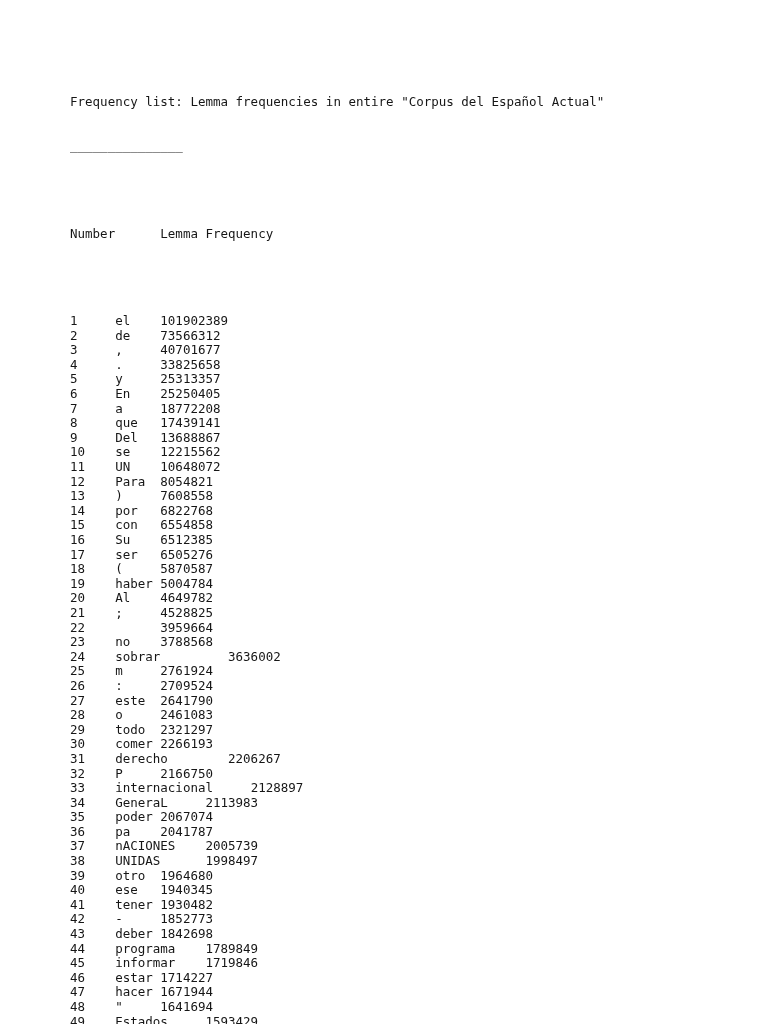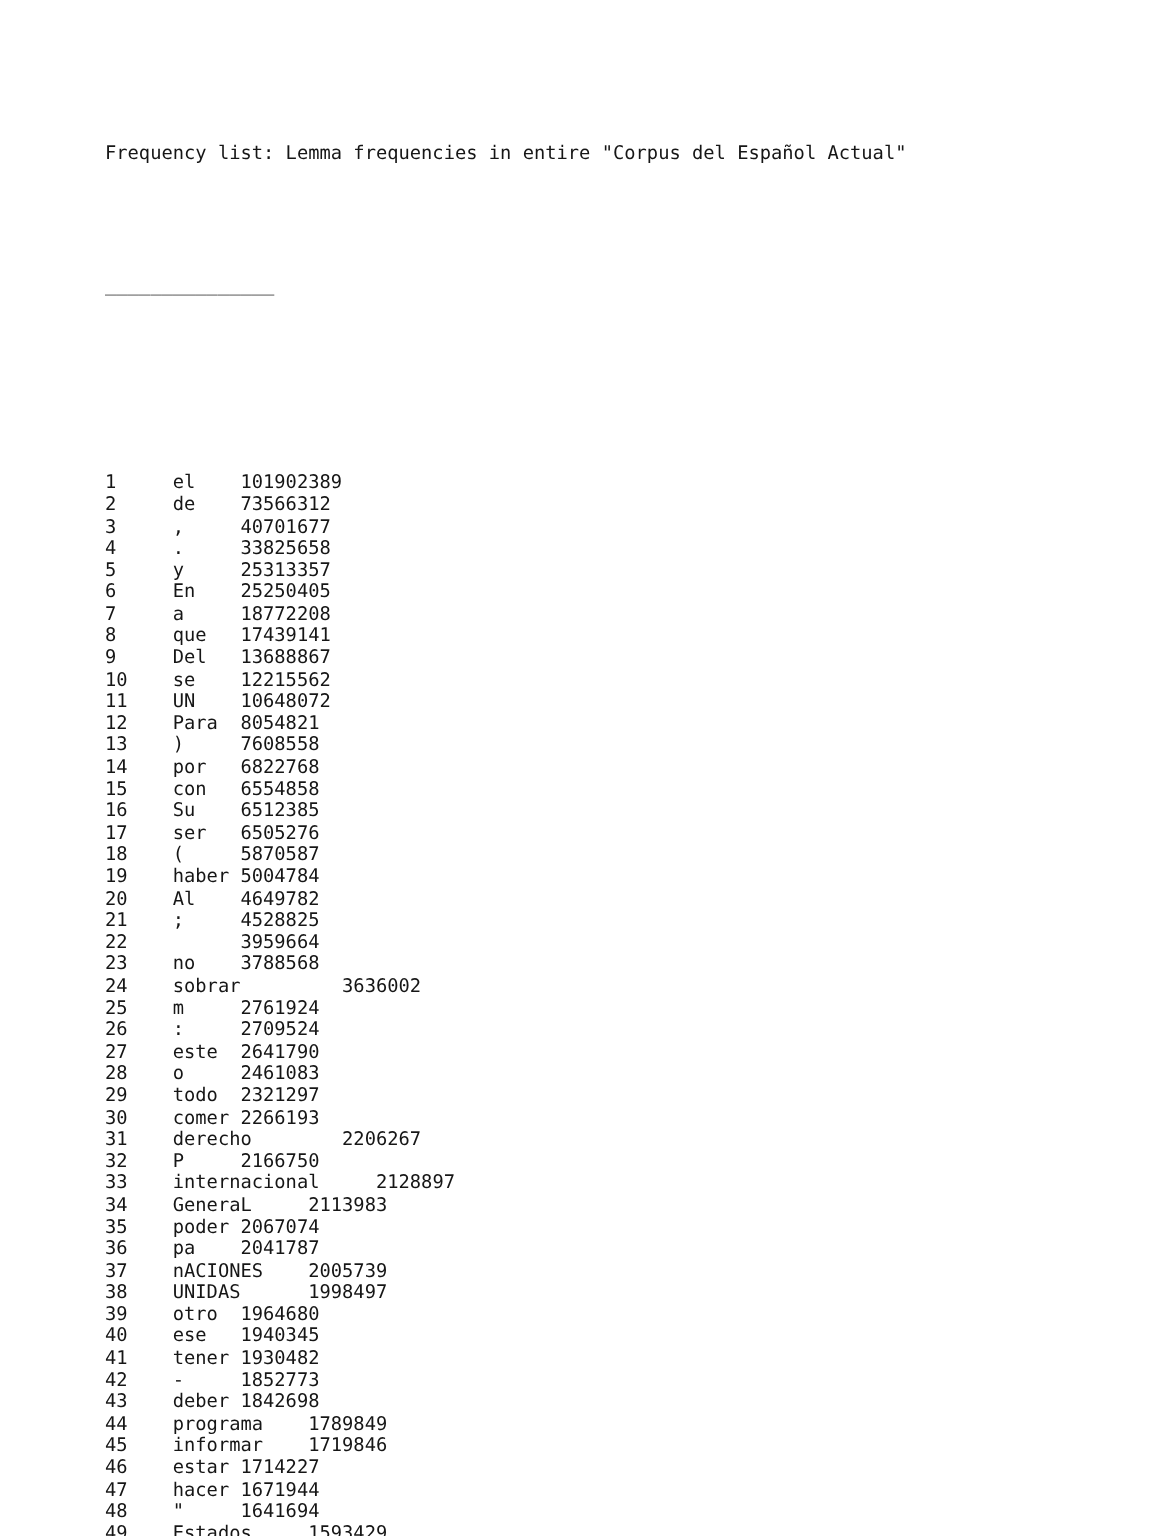--- a/index.html
+++ b/index.html
@@ -23,27 +23,27 @@
     line-height: 14.6px;
     color: #161616;
     white-space: pre;
   }
   .line {
     min-height: 14.6px;
     white-space: pre;
   }
   .title-underline {
     letter-spacing: 0;
-    margin-top: 44px;
   }
 </style>
 </head>
 <body>
 
 <div id="page">
   <div id="doc">
     <div class="line">Frequency list: Lemma frequencies in entire "Corpus del Español Actual"</div>
     <div class="line title-underline">_______________</div>
     <div class="line"></div>
+    <div class="line"><span>Number      </span><span>Lemma </span><span>Frequency</span></div>
     <div class="line"></div>
     <div id="rows"><div class="line"><span>1     </span><span>el    </span><span>101902389</span></div><div class="line"><span>2     </span><span>de    </span><span>73566312</span></div><div class="line"><span>3     </span><span>,     </span><span>40701677</span></div><div class="line"><span>4     </span><span>.     </span><span>33825658</span></div><div class="line"><span>5     </span><span>y     </span><span>25313357</span></div><div class="line"><span>6     </span><span>En    </span><span>25250405</span></div><div class="line"><span>7     </span><span>a     </span><span>18772208</span></div><div class="line"><span>8     </span><span>que   </span><span>17439141</span></div><div class="line"><span>9     </span><span>Del   </span><span>13688867</span></div><div class="line"><span>10    </span><span>se    </span><span>12215562</span></div><div class="line"><span>11    </span><span>UN    </span><span>10648072</span></div><div class="line"><span>12    </span><span>Para  </span><span>8054821</span></div><div class="line"><span>13    </span><span>)     </span><span>7608558</span></div><div class="line"><span>14    </span><span>por   </span><span>6822768</span></div><div class="line"><span>15    </span><span>con   </span><span>6554858</span></div><div class="line"><span>16    </span><span>Su    </span><span>6512385</span></div><div class="line"><span>17    </span><span>ser   </span><span>6505276</span></div><div class="line"><span>18    </span><span>(     </span><span>5870587</span></div><div class="line"><span>19    </span><span>haber </span><span>5004784</span></div><div class="line"><span>20    </span><span>Al    </span><span>4649782</span></div><div class="line"><span>21    </span><span>;     </span><span>4528825</span></div><div class="line"><span>22    </span><span>      </span><span>3959664</span></div><div class="line"><span>23    </span><span>no    </span><span>3788568</span></div><div class="line"><span>24    </span><span>sobrar         </span><span>3636002</span></div><div class="line"><span>25    </span><span>m     </span><span>2761924</span></div><div class="line"><span>26    </span><span>:     </span><span>2709524</span></div><div class="line"><span>27    </span><span>este  </span><span>2641790</span></div><div class="line"><span>28    </span><span>o     </span><span>2461083</span></div><div class="line"><span>29    </span><span>todo  </span><span>2321297</span></div><div class="line"><span>30    </span><span>comer </span><span>2266193</span></div><div class="line"><span>31    </span><span>derecho        </span><span>2206267</span></div><div class="line"><span>32    </span><span>P     </span><span>2166750</span></div><div class="line"><span>33    </span><span>internacional     </span><span>2128897</span></div><div class="line"><span>34    </span><span>GeneraL     </span><span>2113983</span></div><div class="line"><span>35    </span><span>poder </span><span>2067074</span></div><div class="line"><span>36    </span><span>pa    </span><span>2041787</span></div><div class="line"><span>37    </span><span>nACIONES    </span><span>2005739</span></div><div class="line"><span>38    </span><span>UNIDAS      </span><span>1998497</span></div><div class="line"><span>39    </span><span>otro  </span><span>1964680</span></div><div class="line"><span>40    </span><span>ese   </span><span>1940345</span></div><div class="line"><span>41    </span><span>tener </span><span>1930482</span></div><div class="line"><span>42    </span><span>-     </span><span>1852773</span></div><div class="line"><span>43    </span><span>deber </span><span>1842698</span></div><div class="line"><span>44    </span><span>programa    </span><span>1789849</span></div><div class="line"><span>45    </span><span>informar    </span><span>1719846</span></div><div class="line"><span>46    </span><span>estar </span><span>1714227</span></div><div class="line"><span>47    </span><span>hacer </span><span>1671944</span></div><div class="line"><span>48    </span><span>"     </span><span>1641694</span></div><div class="line"><span>49    </span><span>Estados     </span><span>1593429</span></div></div>
   </div>
 </div>
 
 </body></html>

